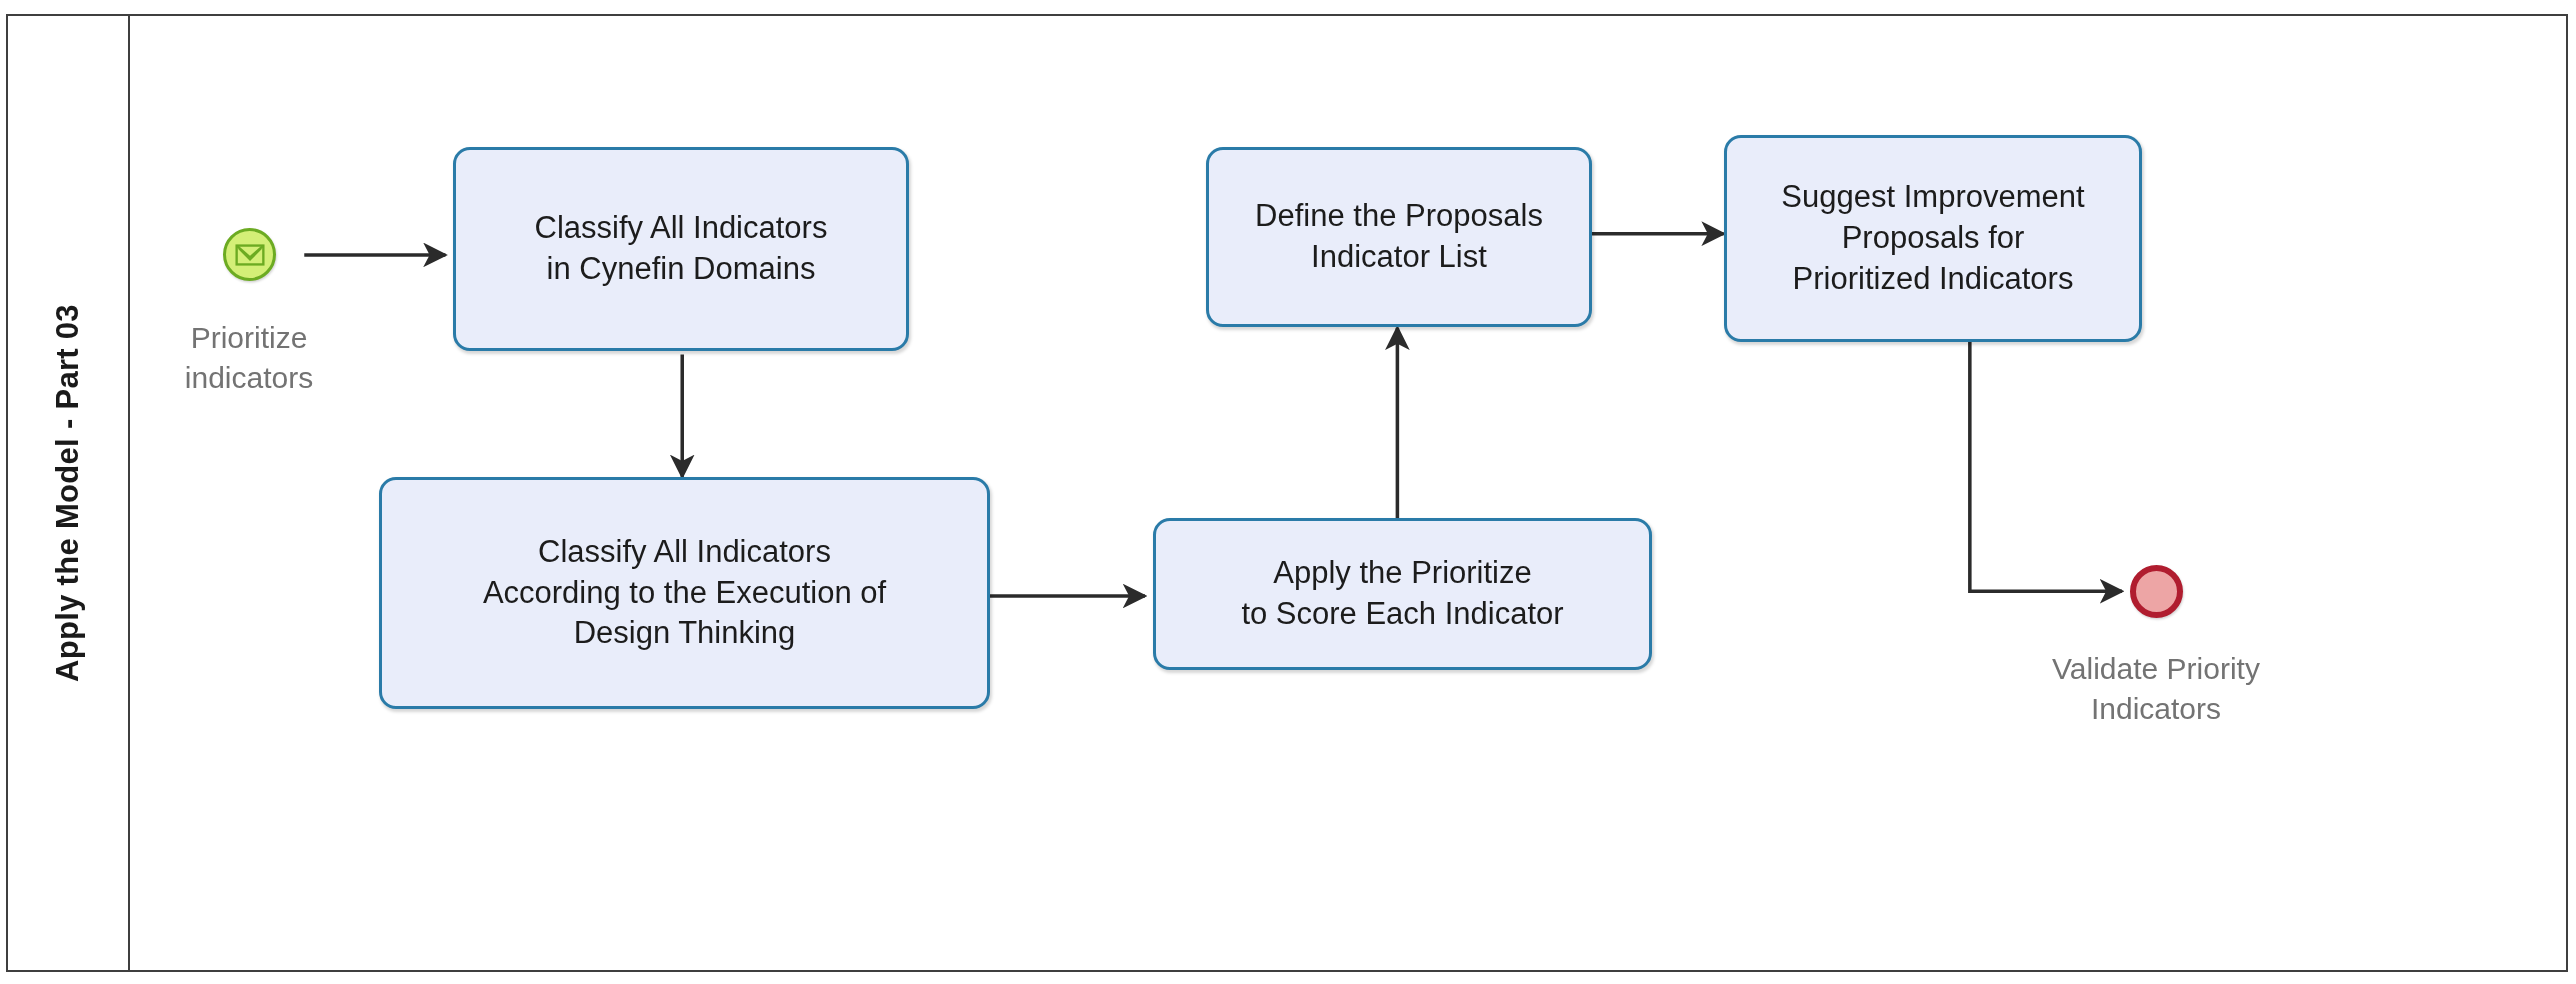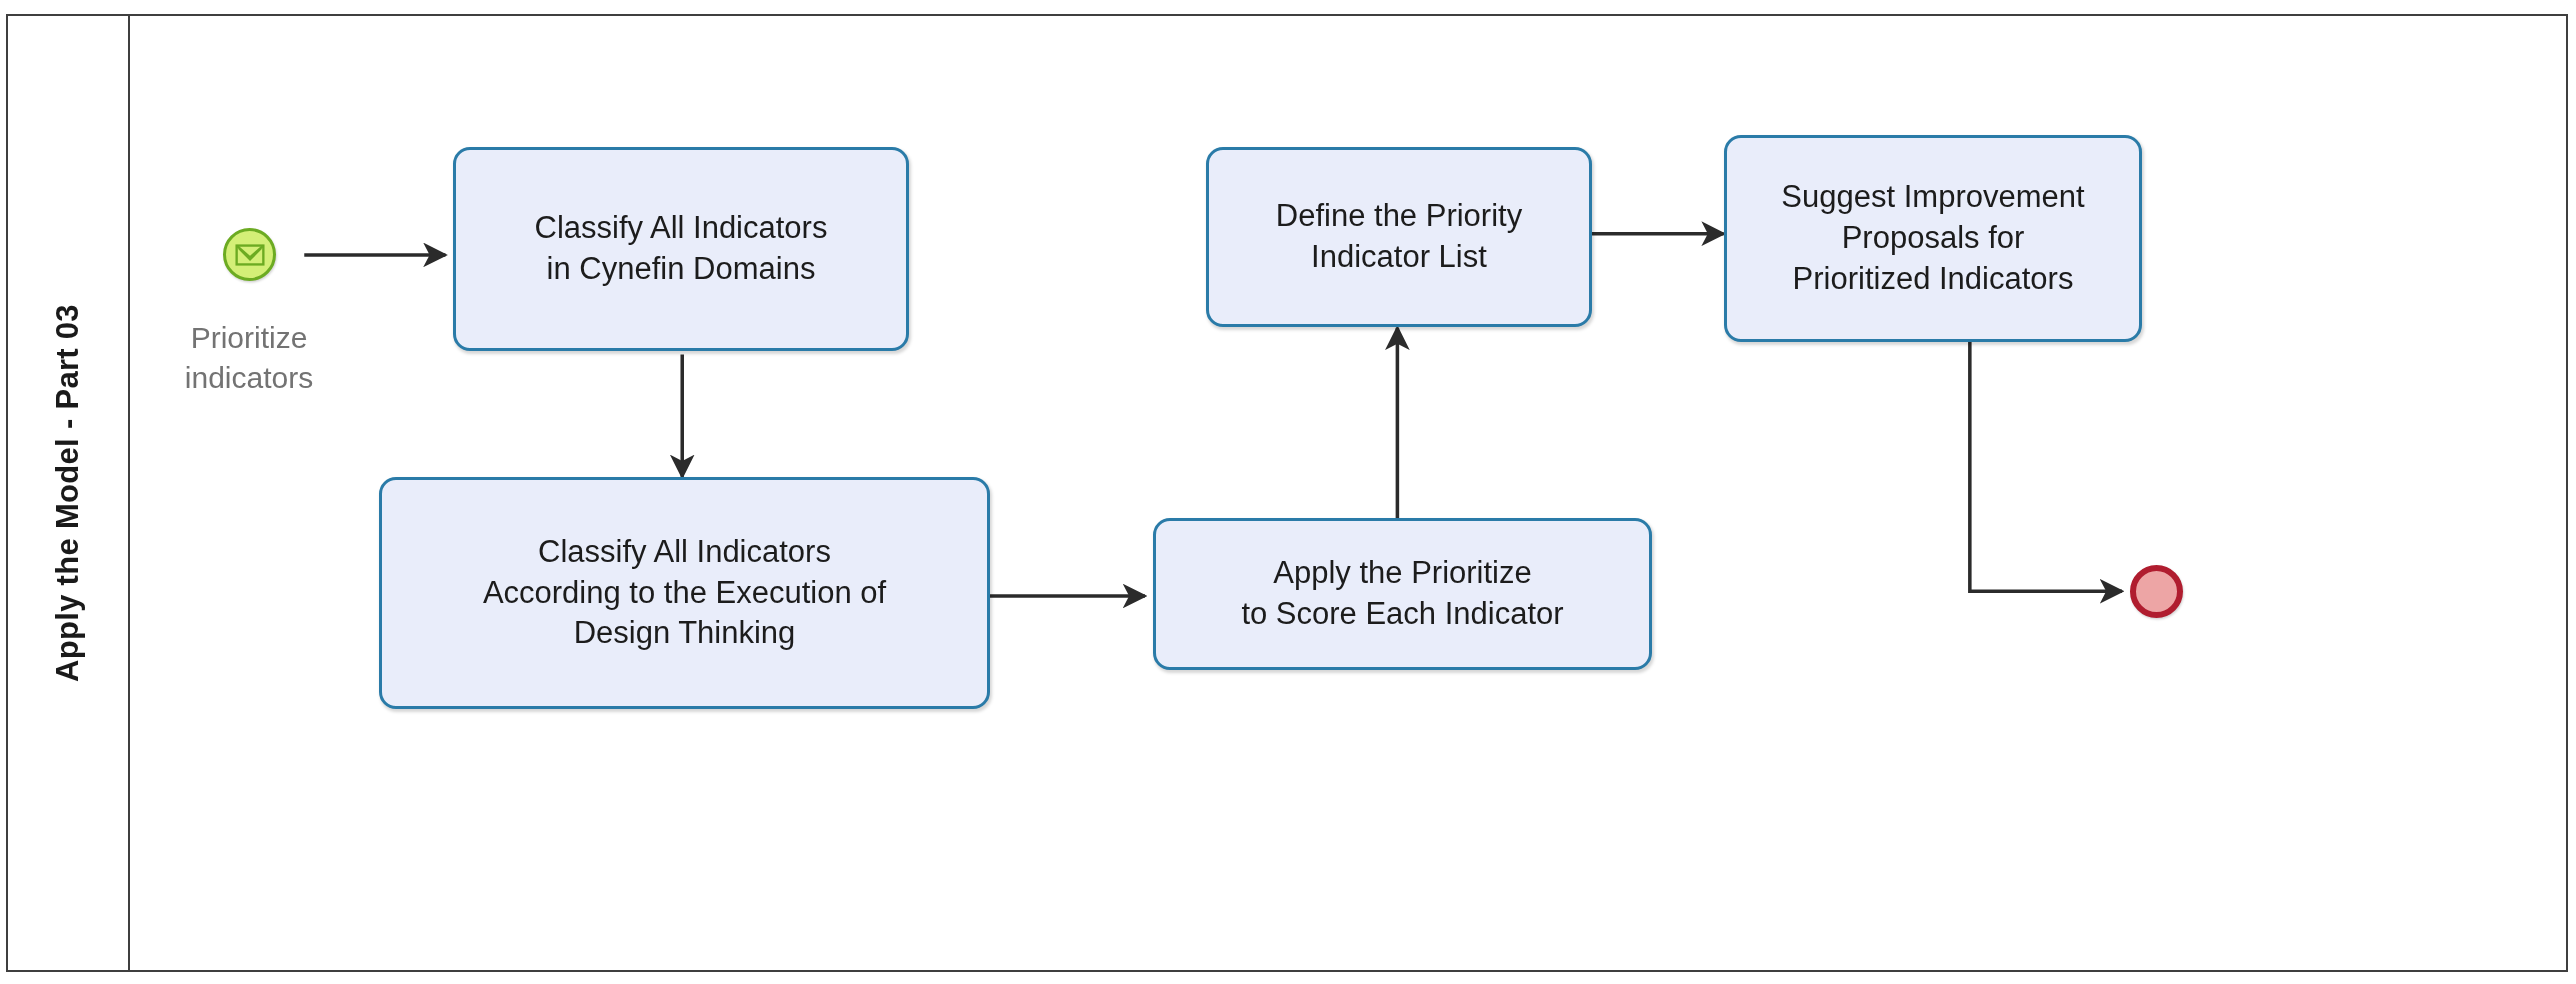--- a/index.html
+++ b/index.html
@@ -185,26 +185,28 @@
 According to the Execution of
 Design Thinking</span>
   </div>
 
   <div class="task" style="left:1153px; top:518px; width:499px; height:152px;">
     <span class="task-label">Apply the Prioritize
 to Score Each Indicator</span>
   </div>
 
   <div class="task" style="left:1206px; top:147px; width:386px; height:180px;">
-    <span class="task-label">Define the Priority
+    <span class="task-label">Define the Proposals
 Indicator List</span>
   </div>
 
   <div class="task" style="left:1724px; top:135px; width:418px; height:207px;">
     <span class="task-label">Suggest Improvement
 Proposals for
 Prioritized Indicators</span>
   </div>
 
   <div class="event" id="end-event" style="left:2130px; top:565px;"></div>
+  <div class="event-label" style="left:2007px; top:649px; width:298px;">Validate Priority
+Indicators</div>
 
 </div>
 
 
 </body></html>

